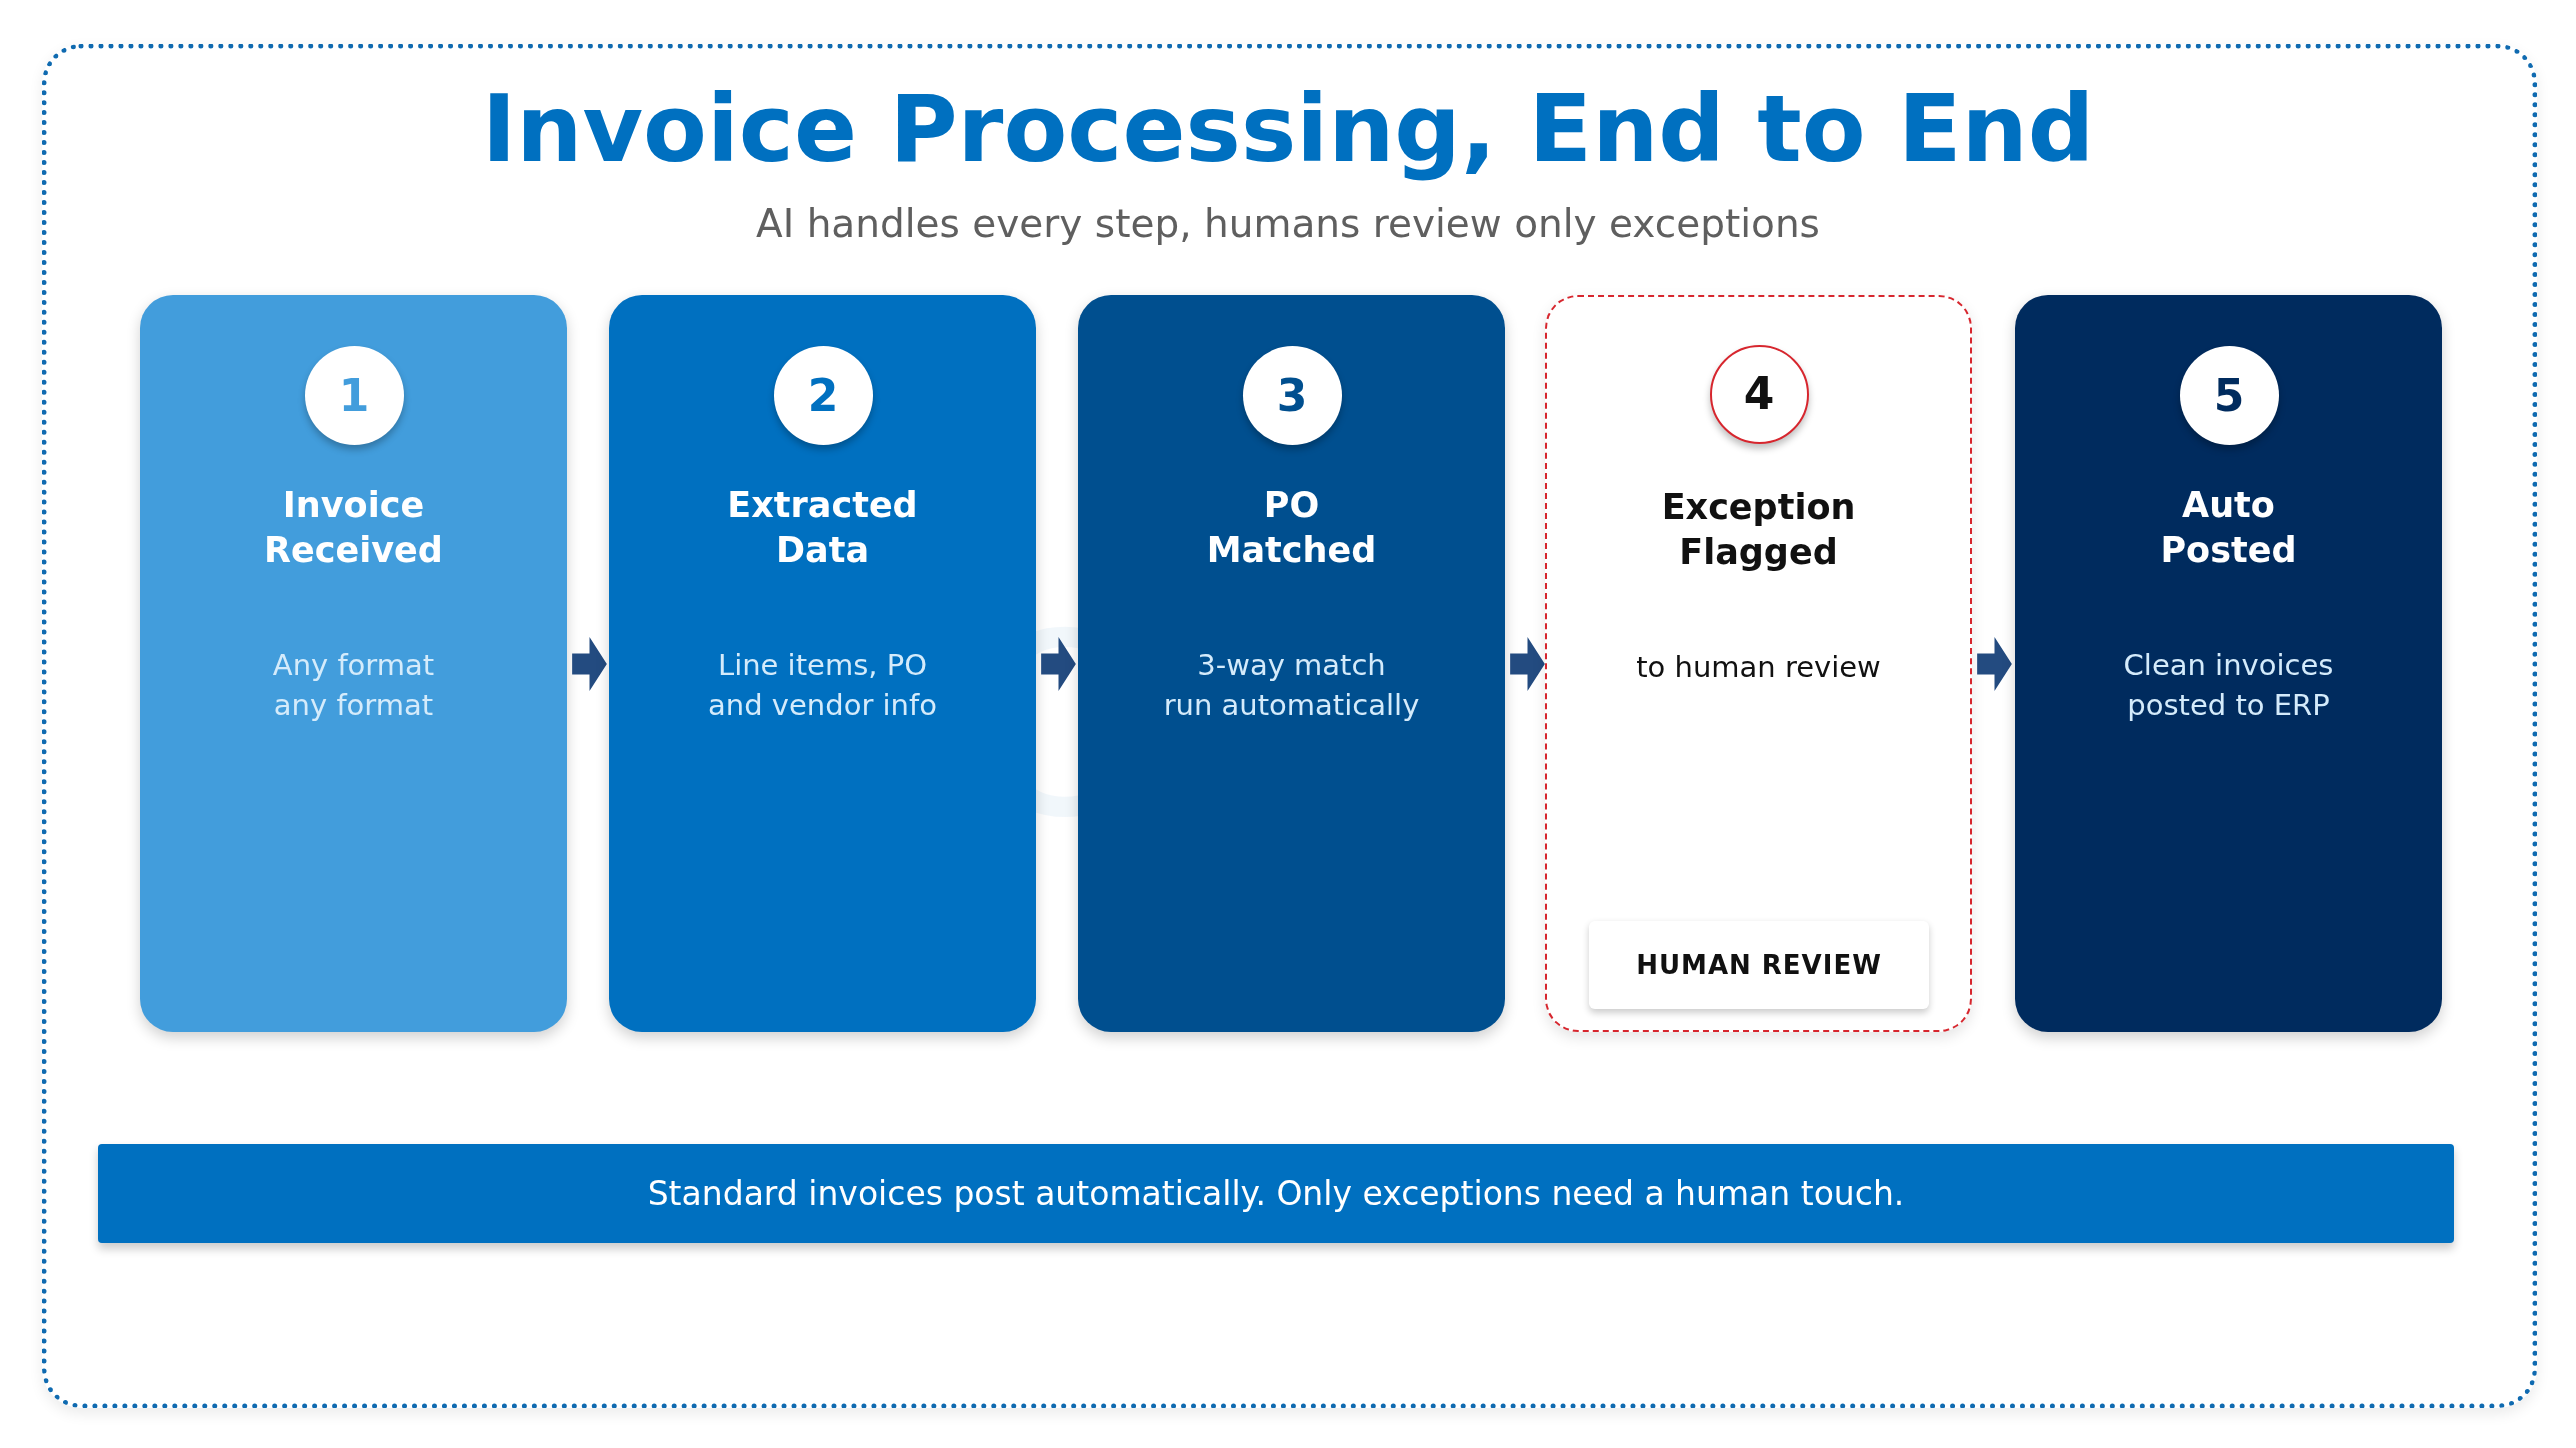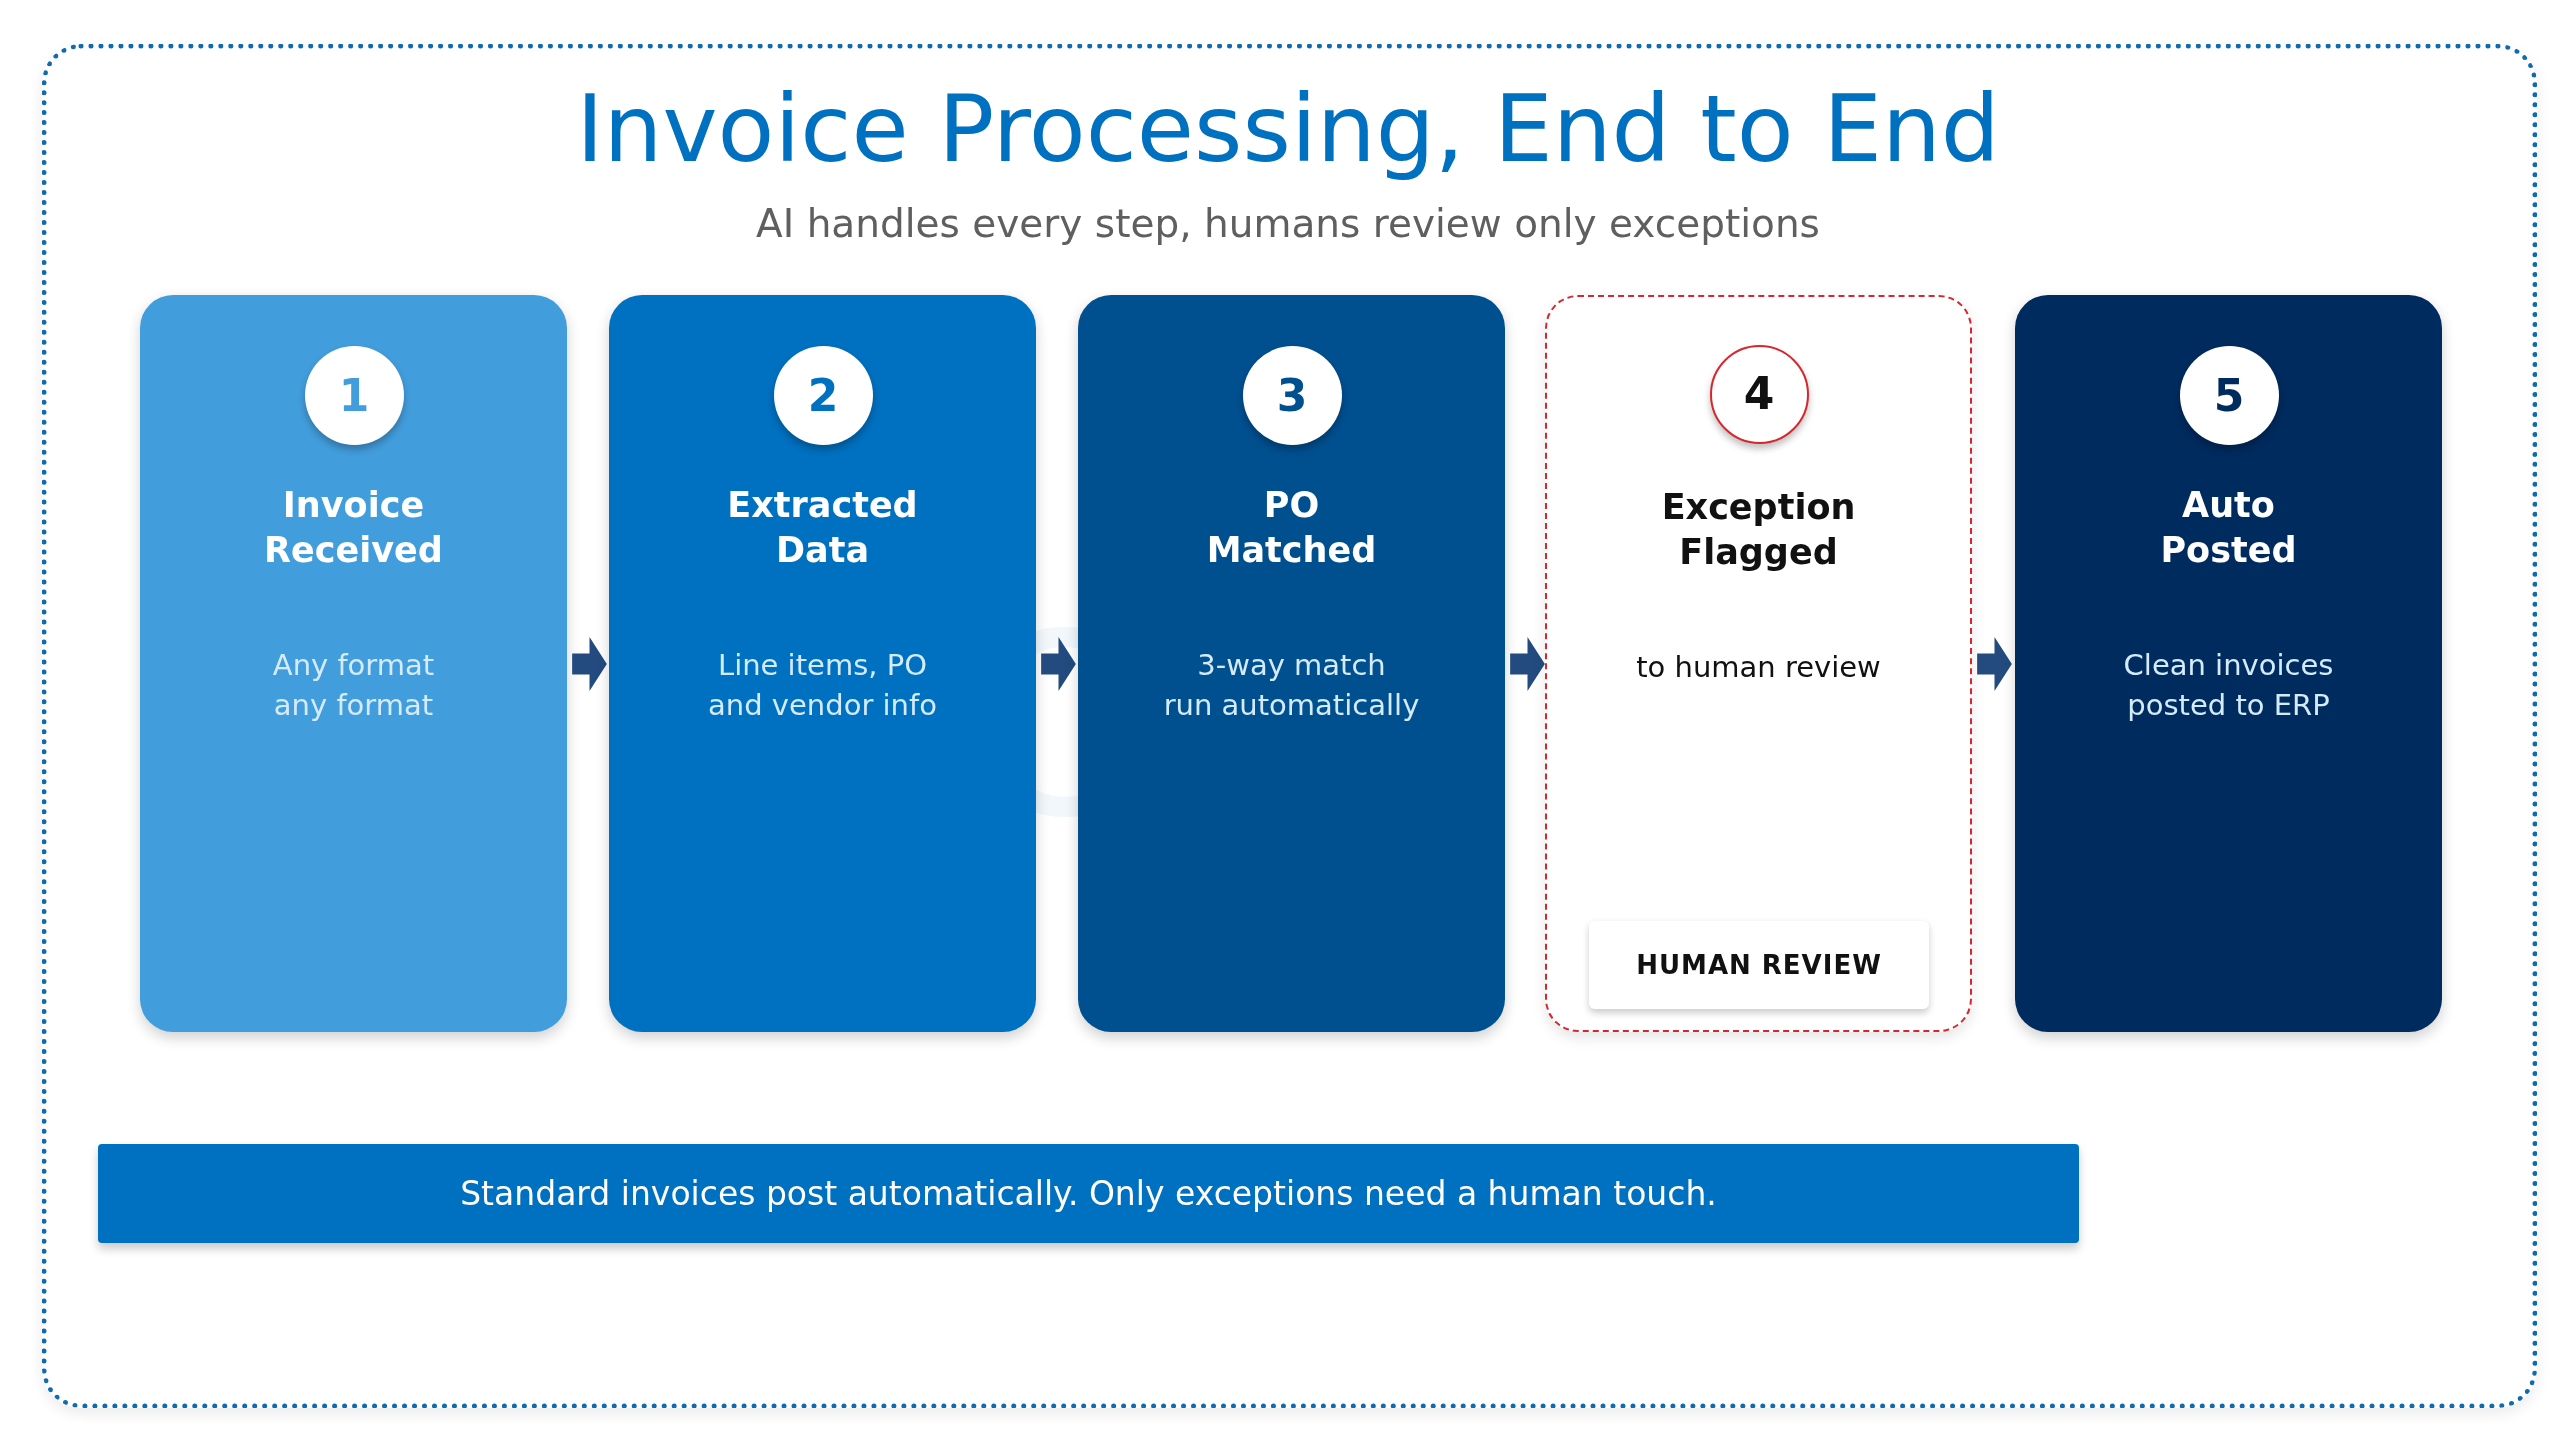--- a/index.html
+++ b/index.html
@@ -1,30 +1,30 @@
 <!DOCTYPE html>
 <html><head>
 <meta charset="utf-8">
 <style>
   html,body{margin:0;padding:0;background:#ffffff;}
   body{width:2576px;height:1449px;position:relative;overflow:hidden;font-family:"DejaVu Sans","Liberation Sans",sans-serif;}
   .frame{position:absolute;left:42px;top:44px;width:2495px;height:1364px;border:5.8px dotted #0f6ab0;border-radius:39px;box-shadow:0 5.8px 13.5px rgba(0,0,0,0.08);box-sizing:border-box;}
-  .title{position:absolute;left:0;width:2576px;top:75px;text-align:center;font-size:93px;font-weight:normal;color:#0070c0;letter-spacing:0px;}
+  .title{position:absolute;left:0;width:2576px;top:75px;text-align:center;font-size:93px;font-weight:bold;color:#0070c0;letter-spacing:0px;}
   .subtitle{position:absolute;left:0;width:2576px;top:201px;text-align:center;font-size:39px;color:#5f5f5f;}
   .watermark{position:absolute;left:966px;top:580px;font-size:251px;color:#0070c0;opacity:0.05;font-family:"DejaVu Sans",sans-serif;letter-spacing:29px;}
   .card{position:absolute;top:295px;width:427px;height:737px;border-radius:33px;box-shadow:0 5.8px 13.5px rgba(0,0,0,0.18);box-sizing:border-box;text-align:center;}
   .card.c4{border:2.9px dashed #d7262e;background:#ffffff;box-shadow:0 5.8px 13.5px rgba(0,0,0,0.10);}
   .num{position:absolute;left:50%;top:51px;width:99px;height:99px;margin-left:-49px;border-radius:50%;background:#ffffff;box-shadow:0 4.8px 7.7px rgba(0,0,0,0.25);font-size:44px;font-weight:bold;line-height:99px;text-align:center;}
   .card.c4 .num{border:2.9px solid #d7262e;box-sizing:border-box;line-height:93px;top:48px;}
   .heading{position:absolute;left:0;right:0;top:188px;font-size:35px;font-weight:bold;line-height:45px;color:#ffffff;}
   .desc{position:absolute;left:0;right:0;top:350px;font-size:29px;line-height:40px;color:#d4ebfb;}
   .card.c4 .heading,.card.c4 .desc{color:#111111;}
   .human{position:absolute;left:42px;top:624px;width:340px;height:88px;background:#ffffff;border-radius:5.8px;box-shadow:0 3.9px 7.7px rgba(0,0,0,0.2);font-size:26px;font-weight:bold;line-height:88px;color:#111111;letter-spacing:1px;}
   .arrow{position:absolute;top:637px;width:35px;height:54px;}
-  .banner{position:absolute;left:98px;top:1144px;width:1981px;height:99px;background:#0070c0;border-radius:3.9px;box-shadow:0 5.8px 9.7px rgba(0,0,0,0.2);color:#ffffff;font-size:33px;line-height:99px;text-align:center;}
+  .banner{position:absolute;left:98px;top:1144px;width:2356px;height:99px;background:#0070c0;border-radius:3.9px;box-shadow:0 5.8px 9.7px rgba(0,0,0,0.2);color:#ffffff;font-size:33px;line-height:99px;text-align:center;}
 </style>
 </head>
 <body>
 
 <div class="frame"></div>
 
 <div class="title">Invoice Processing, End to End</div>
 <div class="subtitle">AI handles every step, humans review only exceptions</div>
 <div class="watermark">ON</div>
 

